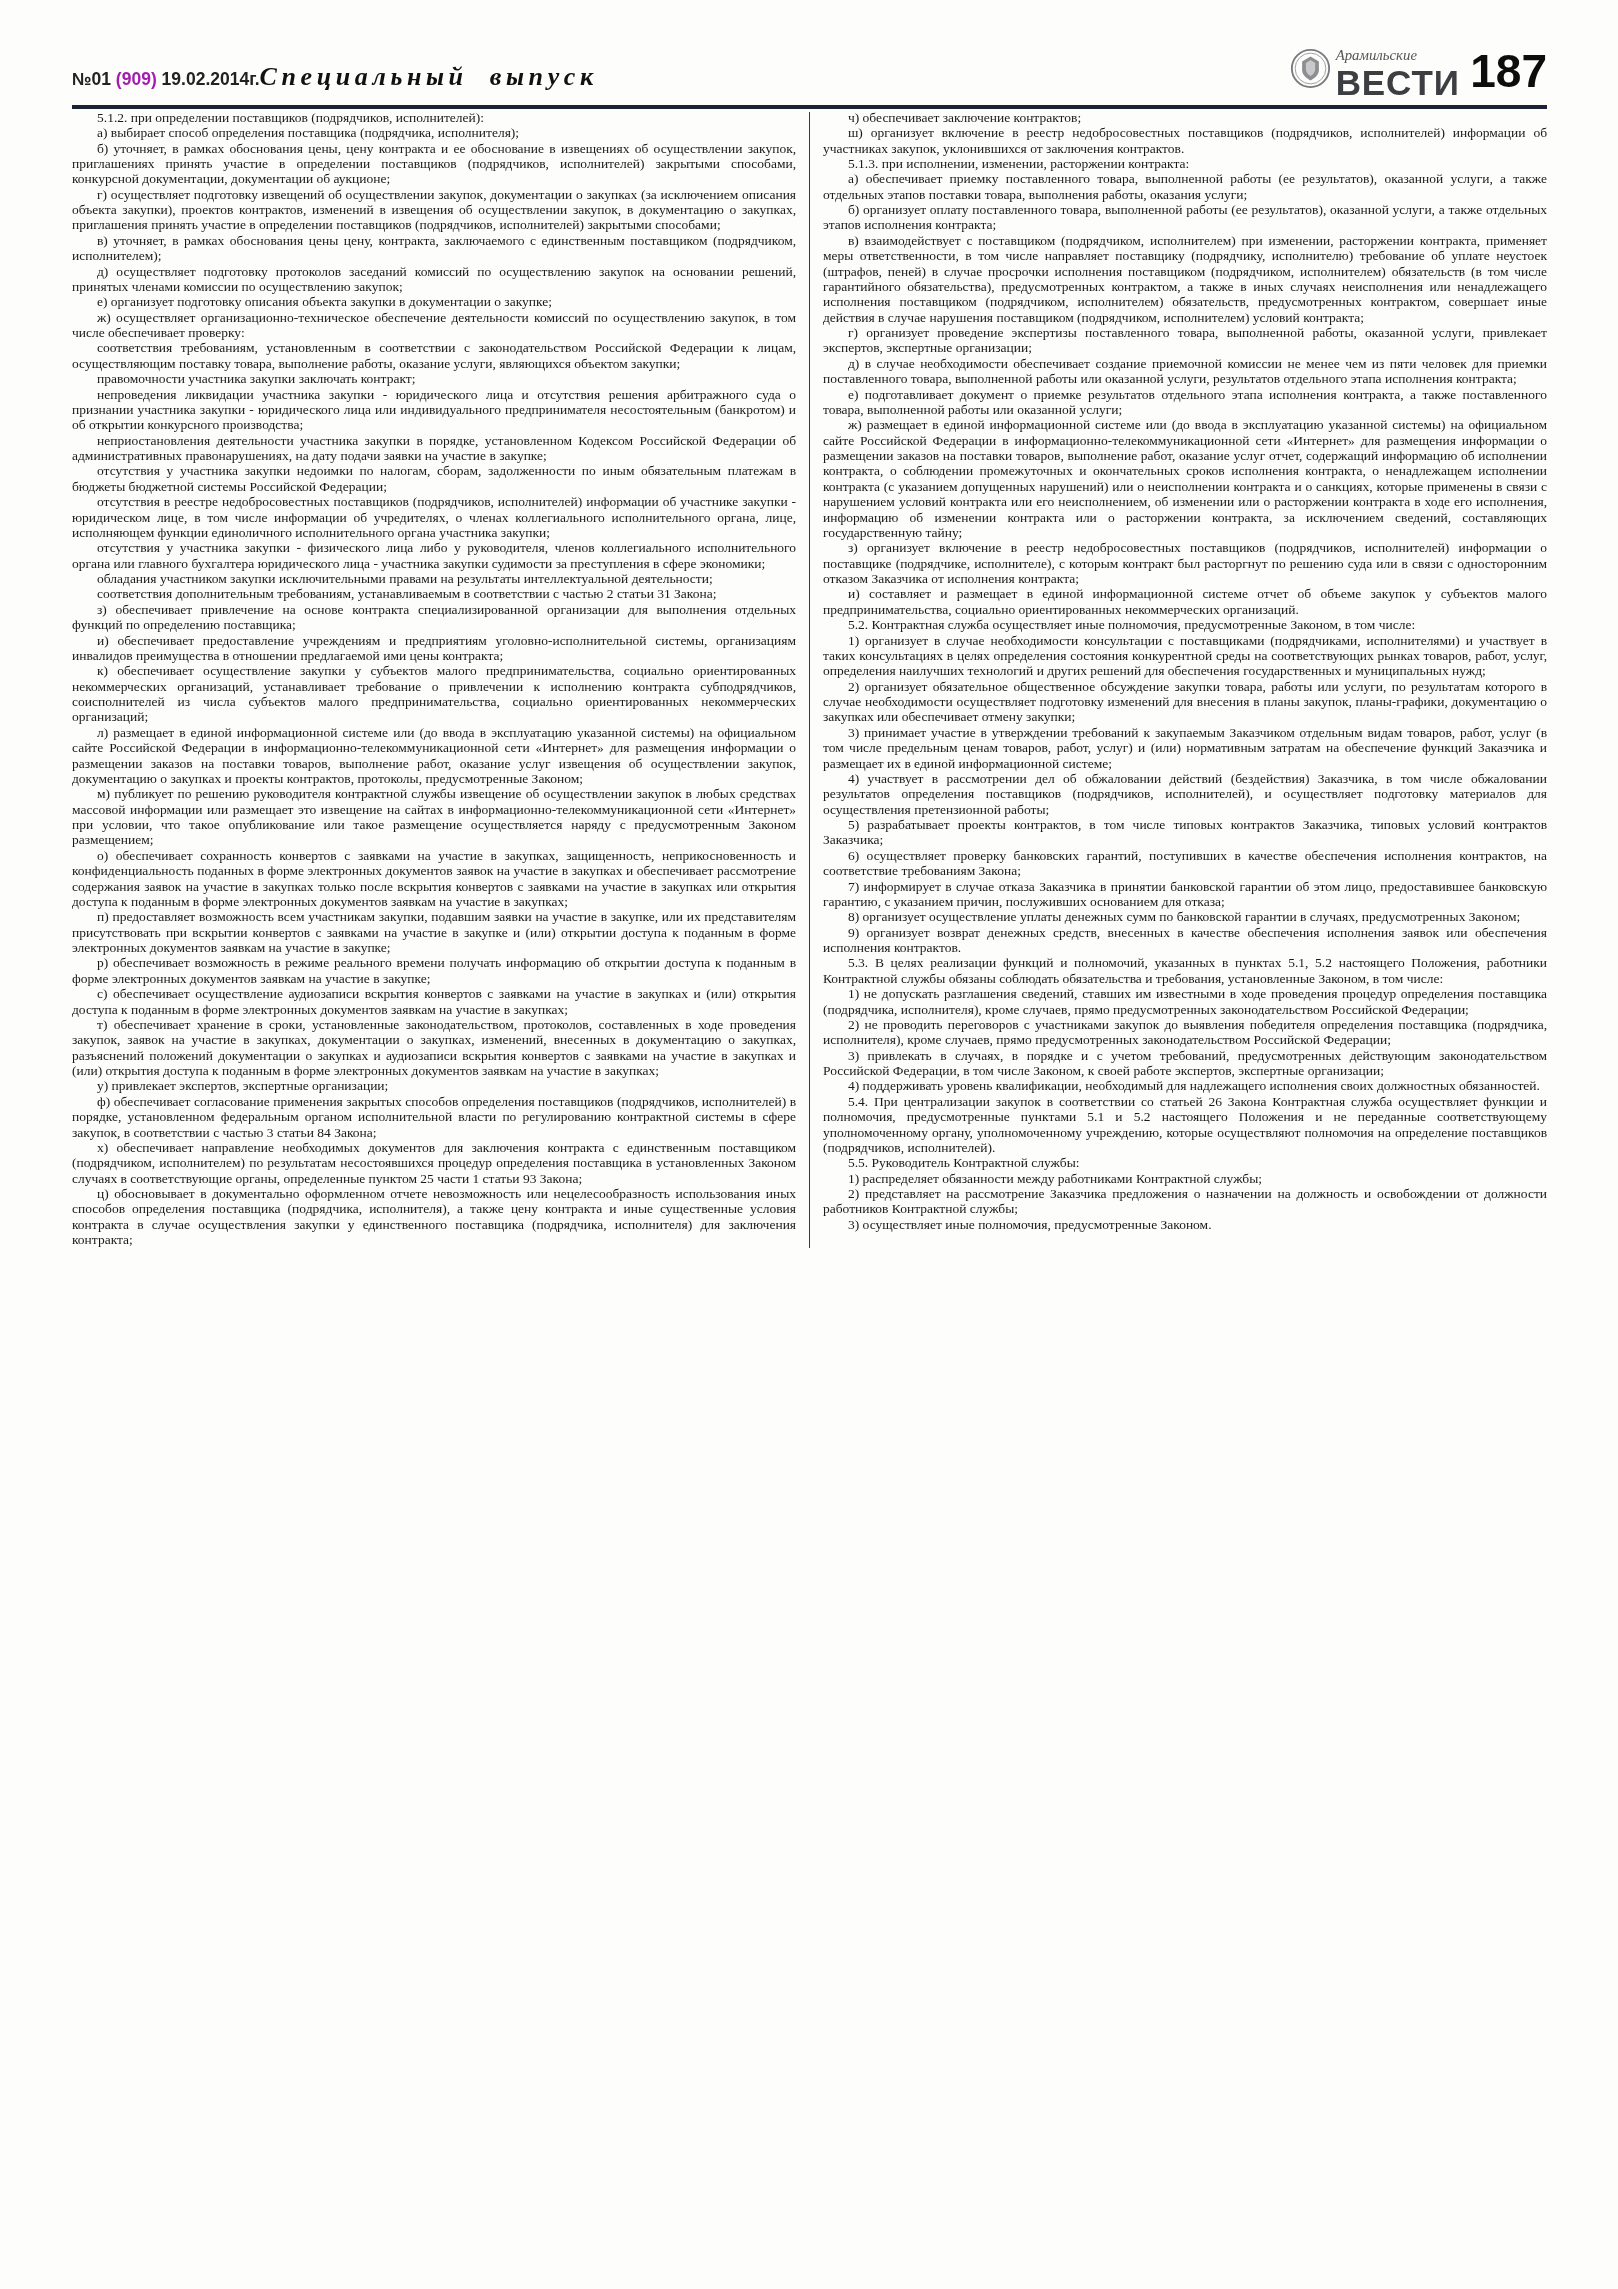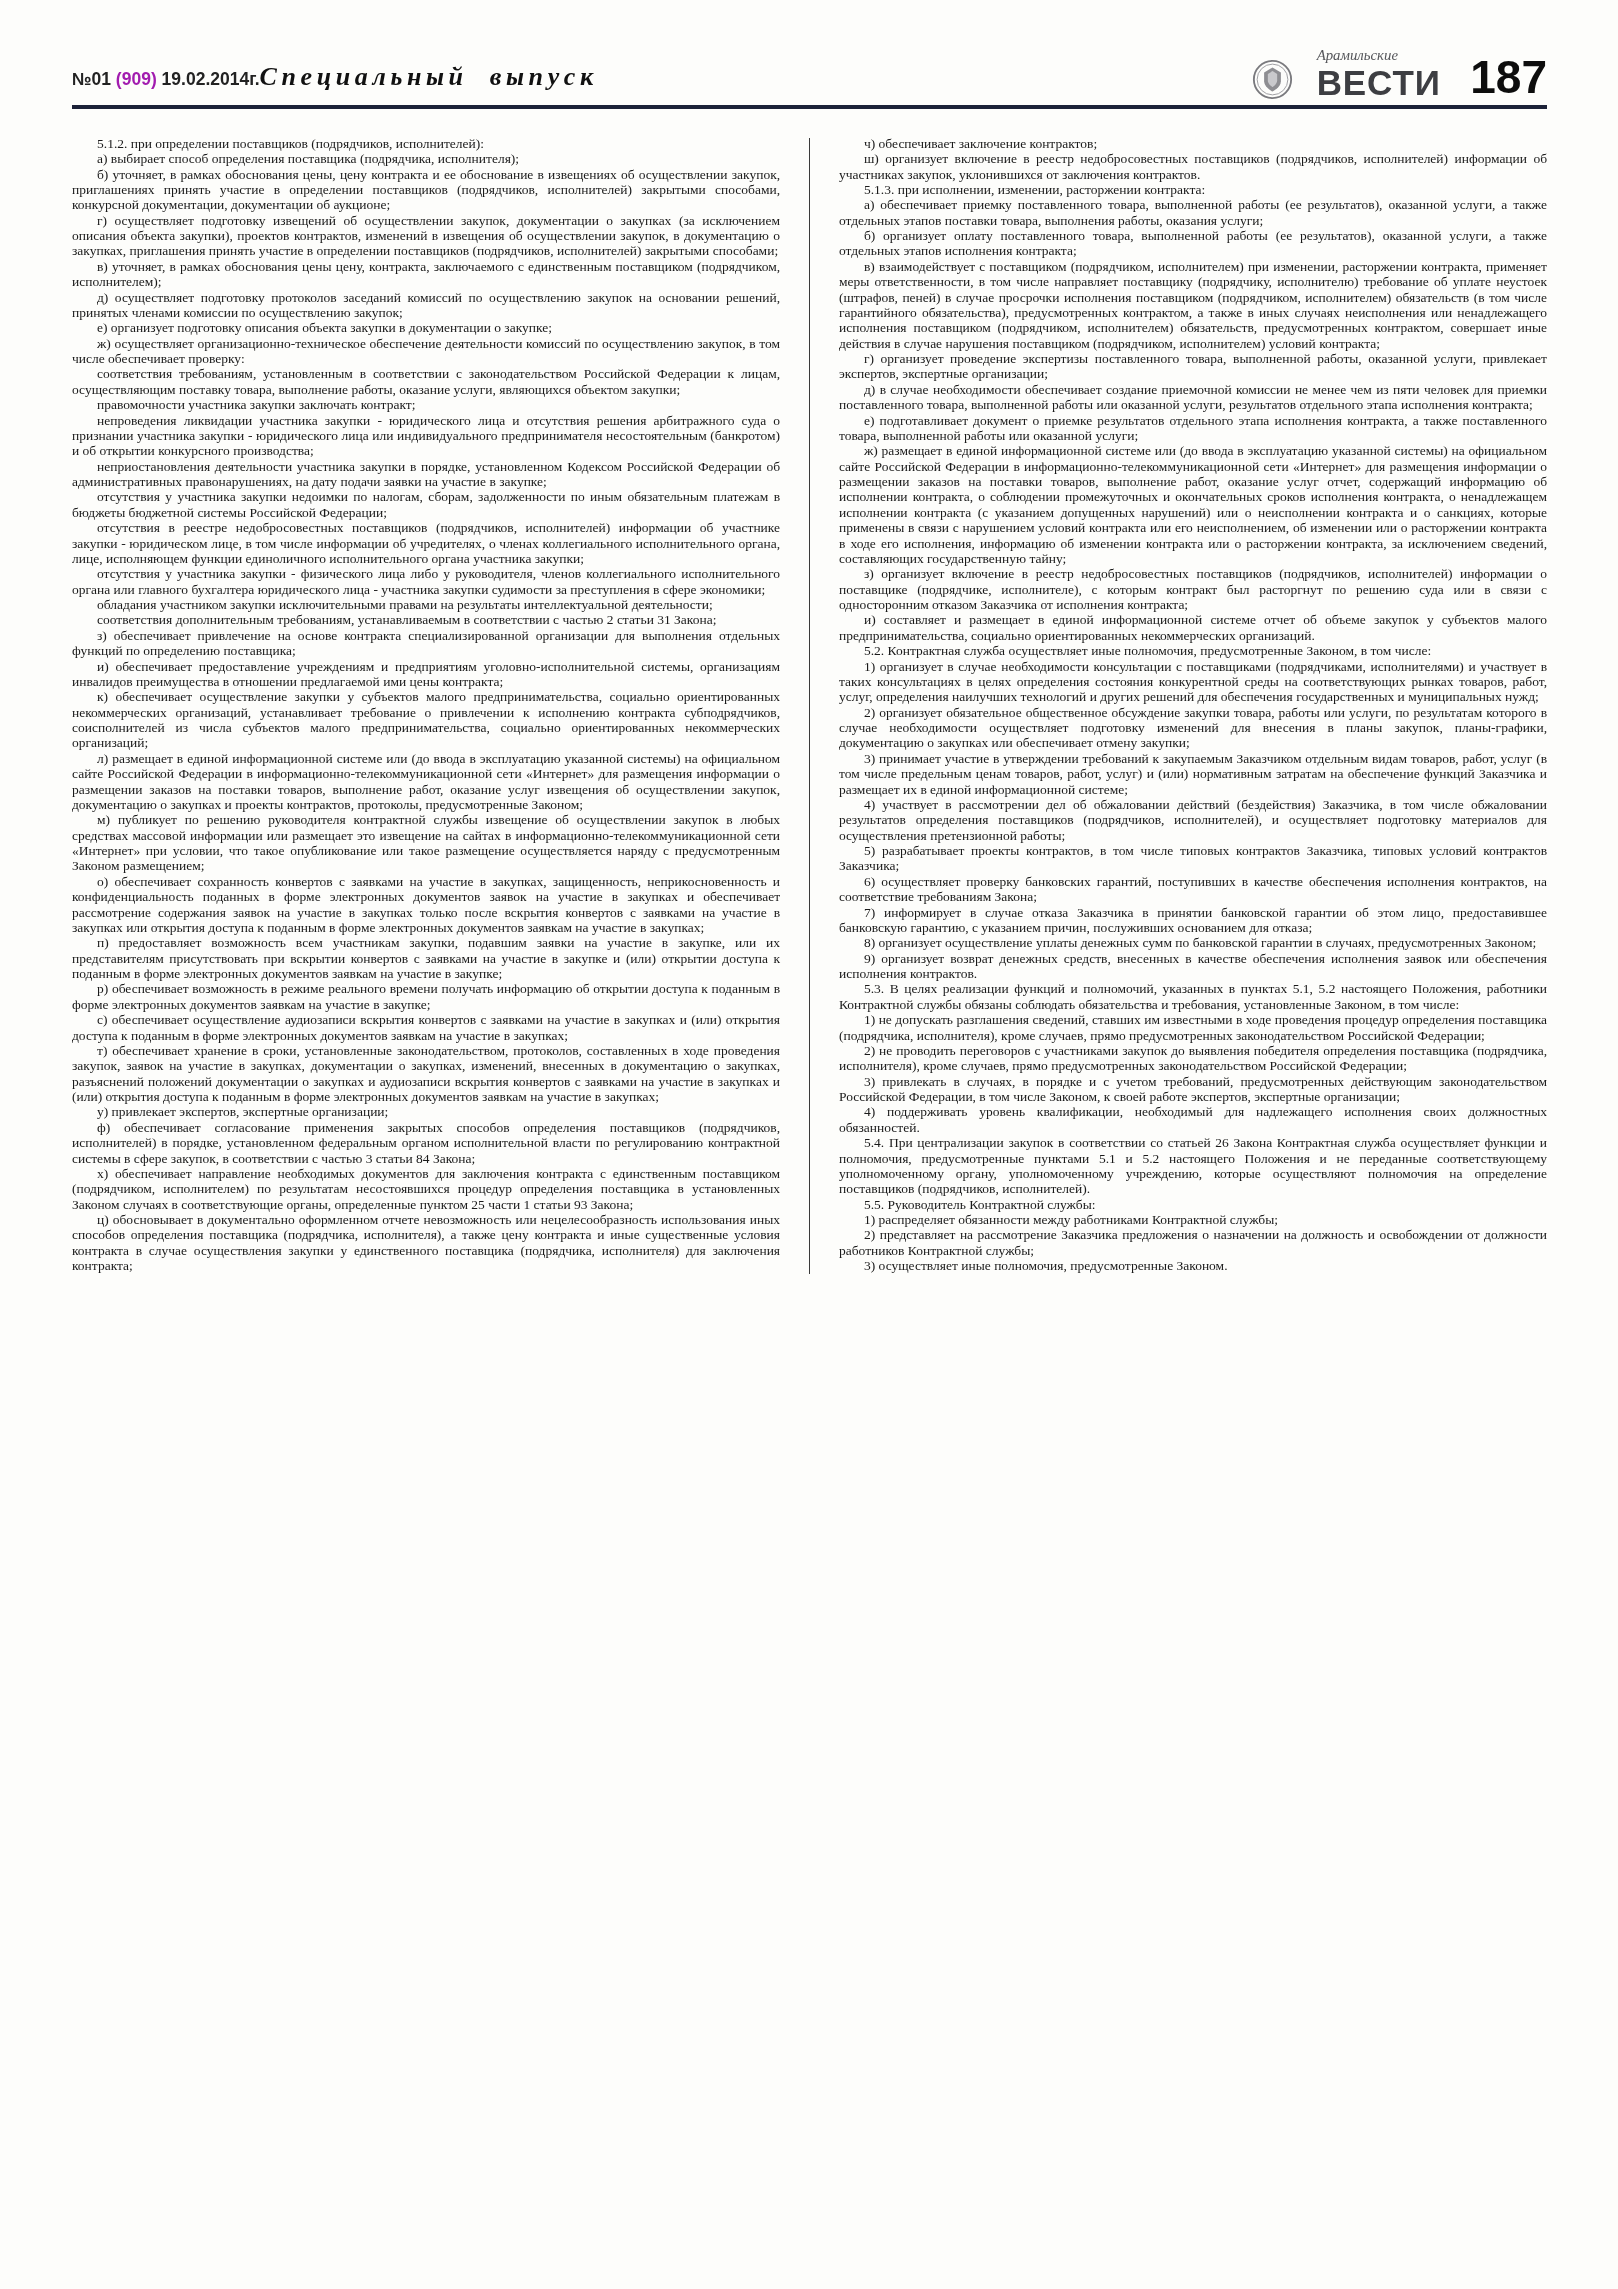--- a/index.html
+++ b/index.html
@@ -41,22 +41,22 @@
     font-style: italic;
     letter-spacing: 4.6px;
     word-spacing: 11px;
     color: #111;
     padding-bottom: 7.4px;
     text-align: left;
     flex: 1;
   }
   .masthead {
     display: flex;
-    align-items: flex-end;
-    gap: 24px;
+    align-items: flex-start;
+    gap: 5px;
     white-space: nowrap;
   }
   .emblem { display: inline-flex; }
   .mast-text {
     display: flex;
     flex-direction: column;
     align-items: flex-start;
     line-height: 1;
   }
   .mast-top {
@@ -82,22 +82,21 @@
     line-height: 1;
   }
   .header-rule {
     height: 3.7px;
     background: #1c2238;
     margin-top: 1.8px;
   }
   main.columns {
     display: flex;
     align-items: stretch;
-    margin-top: 27px;
-    gap: 16px;
+    margin-top: 1px;
   }
   .col {
     flex: 1;
     min-width: 0;
   }
   .col-divider {
     width: 0.9px;
     background: #3a3a3a;
     margin: 1.8px 13px 0 13px;
   }

